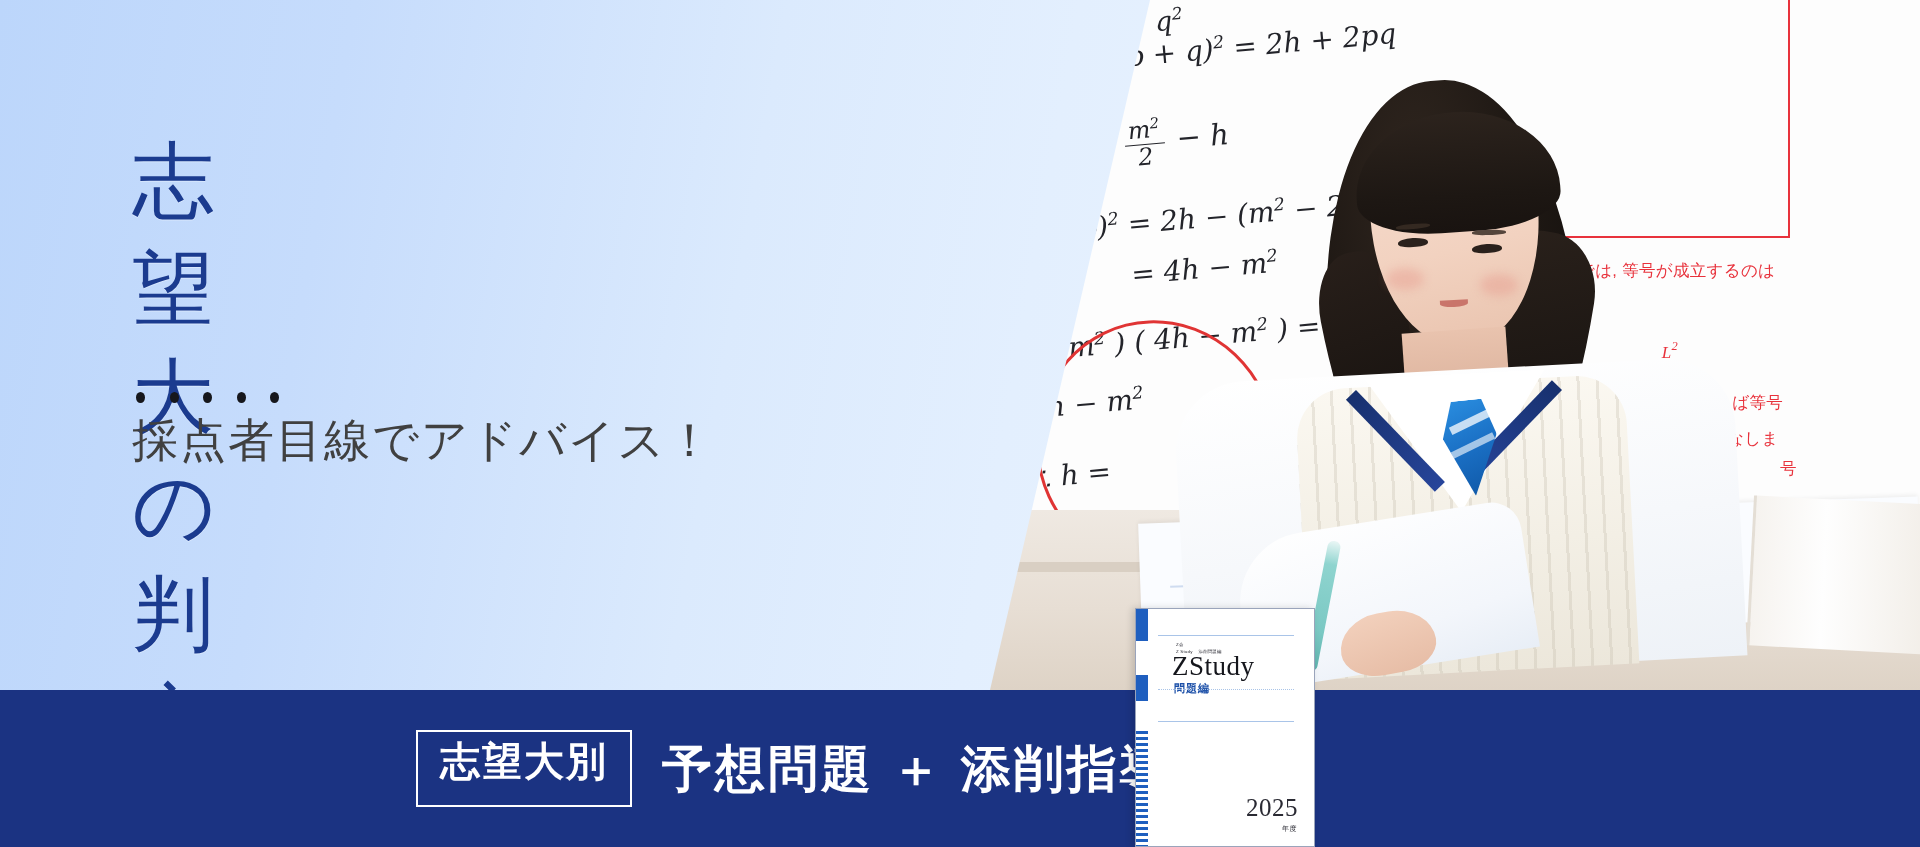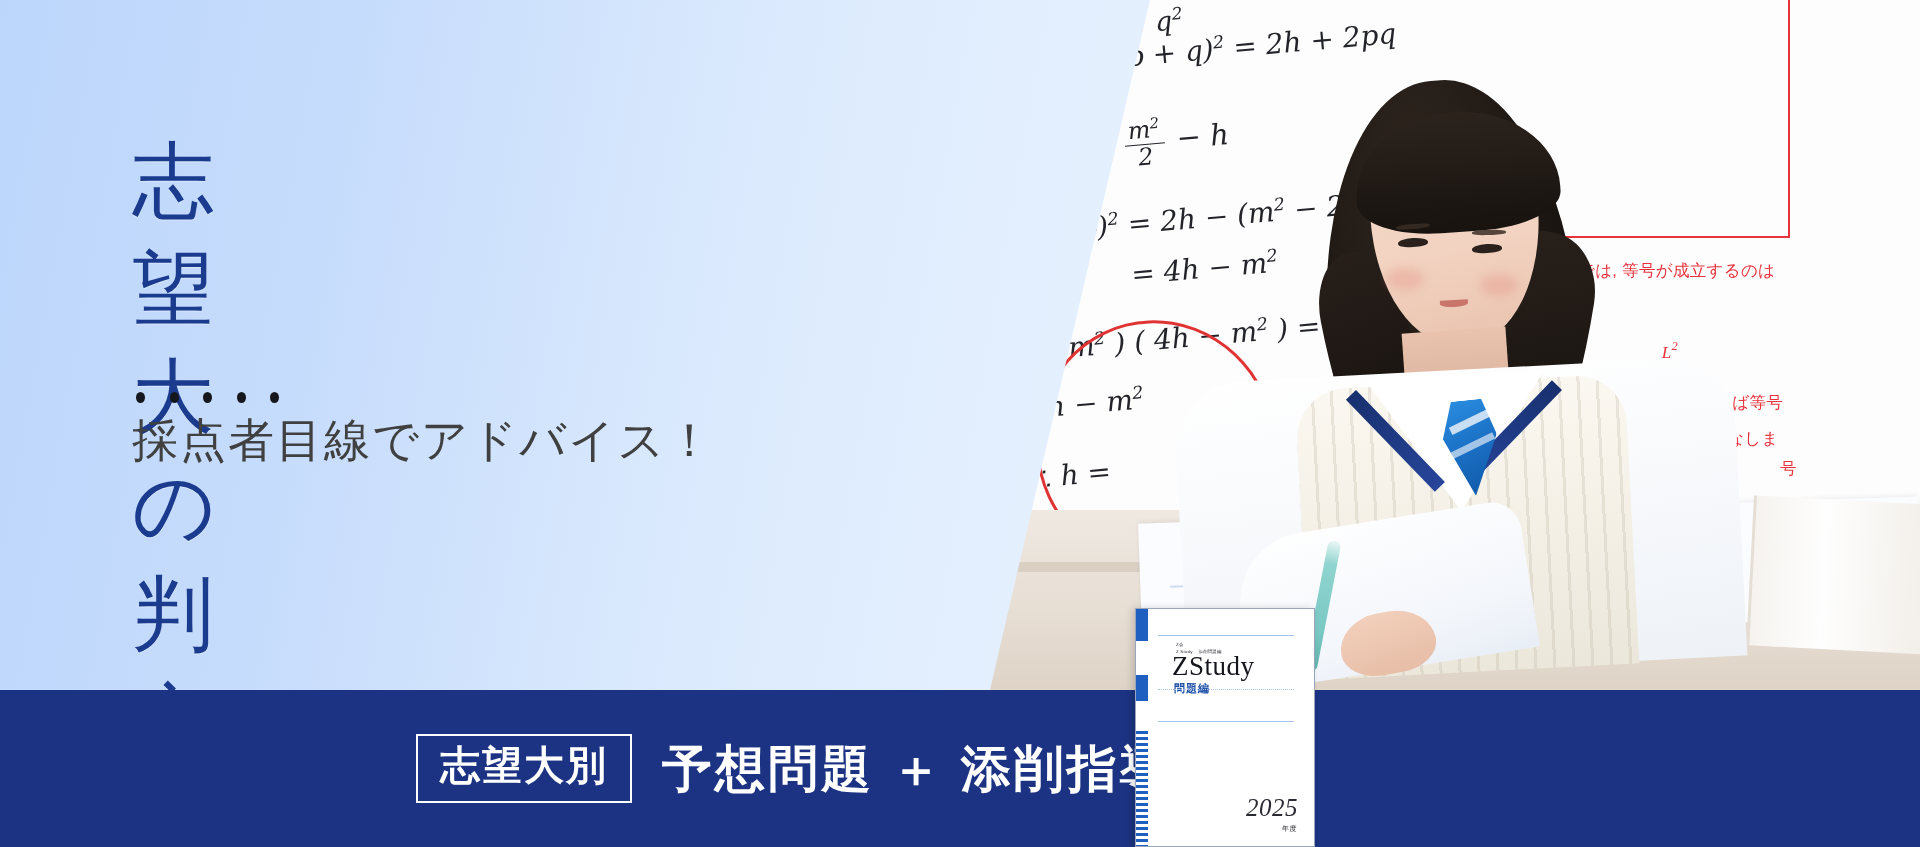--- a/index.html
+++ b/index.html
@@ -357,21 +357,21 @@
   .bar-inner {
     position:absolute;
     left:416px; top:0;
     height:157px;
     display:flex;
     align-items:center;
     gap:30px;
   }
   .tag-box {
     border:2px solid #ffffff;
-    padding:9px 22px 16px;
+    padding:9px 22px 24px;
     color:#ffffff;
     font-family:"Liberation Sans", sans-serif;
     font-size:40px;
     font-weight:700;
     letter-spacing:2px;
     line-height:1;
     white-space:nowrap;
   }
   .bar-text {
     color:#ffffff;
@@ -448,21 +448,20 @@
     line-height:1;
   }
   .book-year {
     position:absolute;
     right:16px; bottom:26px;
     color:#2a2a33;
     font-family:"Liberation Serif", serif;
     font-size:25px;
     letter-spacing:.5px;
     line-height:1;
-    font-style:italic;
   }
   .book-year-unit {
     position:absolute;
     right:17px; bottom:14px;
     color:#2a2a33;
     font-family:"Liberation Sans", sans-serif;
     font-size:7px;
     letter-spacing:.5px;
     line-height:1;
   }

